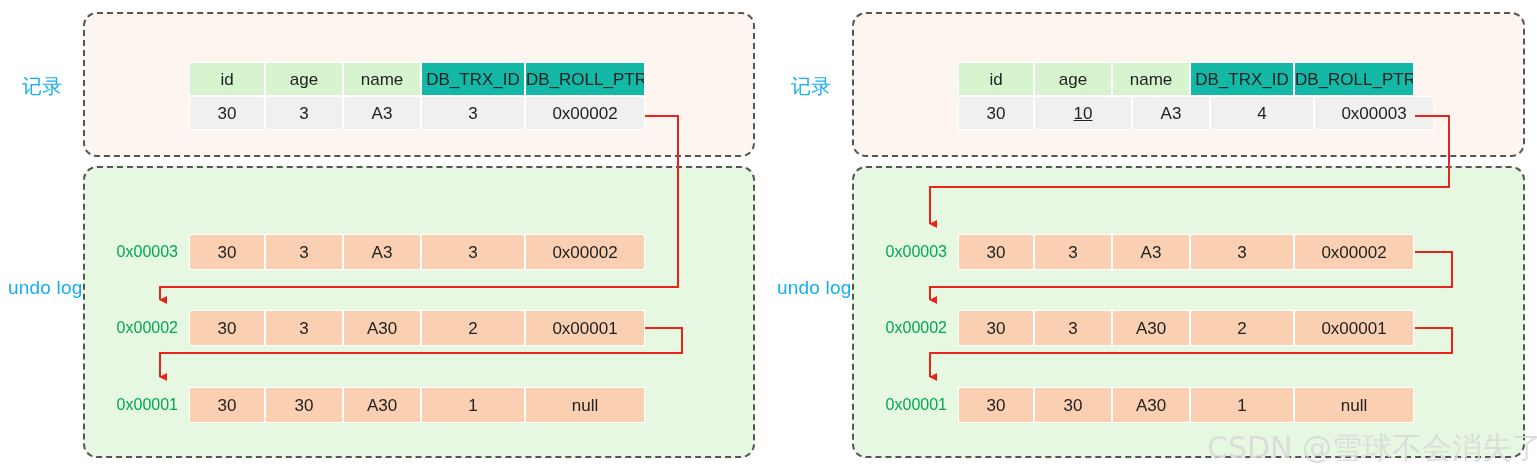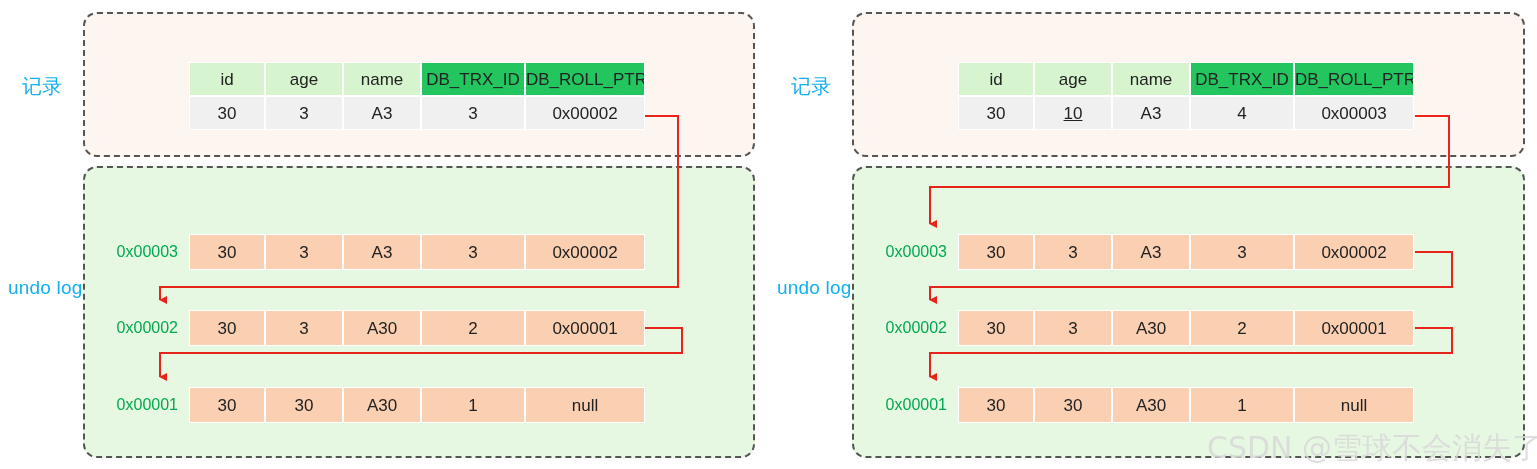--- a/index.html
+++ b/index.html
@@ -50,21 +50,21 @@
     height:34px;
     line-height:34px;
     text-align:center;
     font-size:17px;
     color:#222222;
     border:1px solid #ffffff;
     white-space:nowrap;
     overflow:hidden;
   }
   .hd-green{ background:#d6f5ce; }
-  .hd-gray { background:#22c55e; }
+  .hd-gray { background:#14b8a6; }
   .dt-cell { background:#f0f0f0; }
 
   
   .undo-row{
     position:absolute;
     display:flex;
   }
   .undo-addr{
     position:absolute;
     font-size:16px;
@@ -173,21 +173,21 @@
   <div class="rec-table" style="left:958px; top:62px;">
     <div class="rec-row">
       <div class="rec-cell hd-green" style="width:76px;">id</div>
       <div class="rec-cell hd-green" style="width:78px;">age</div>
       <div class="rec-cell hd-green" style="width:78px;">name</div>
       <div class="rec-cell hd-gray" style="width:104px;">DB_TRX_ID</div>
       <div class="rec-cell hd-gray" style="width:120px;">DB_ROLL_PTR</div>
     </div>
     <div class="rec-row">
       <div class="rec-cell dt-cell" style="width:76px;">30</div>
-      <div class="rec-cell dt-cell" style="width:78px;text-decoration:underline;">10</div>
+      <div class="rec-cell dt-cell" style="width:98px;text-decoration:underline;">10</div>
       <div class="rec-cell dt-cell" style="width:78px;">A3</div>
       <div class="rec-cell dt-cell" style="width:104px;">4</div>
       <div class="rec-cell dt-cell" style="width:120px;">0x00003</div>
     </div>
   </div>
 
   <div class="undo-addr" style="left:879px; top:234px; width:68px;">0x00003</div>
   <div class="undo-row" style="left:958px; top:234px;">
     <div class="undo-cell" style="width:76px;">30</div>
     <div class="undo-cell" style="width:78px;">3</div>

